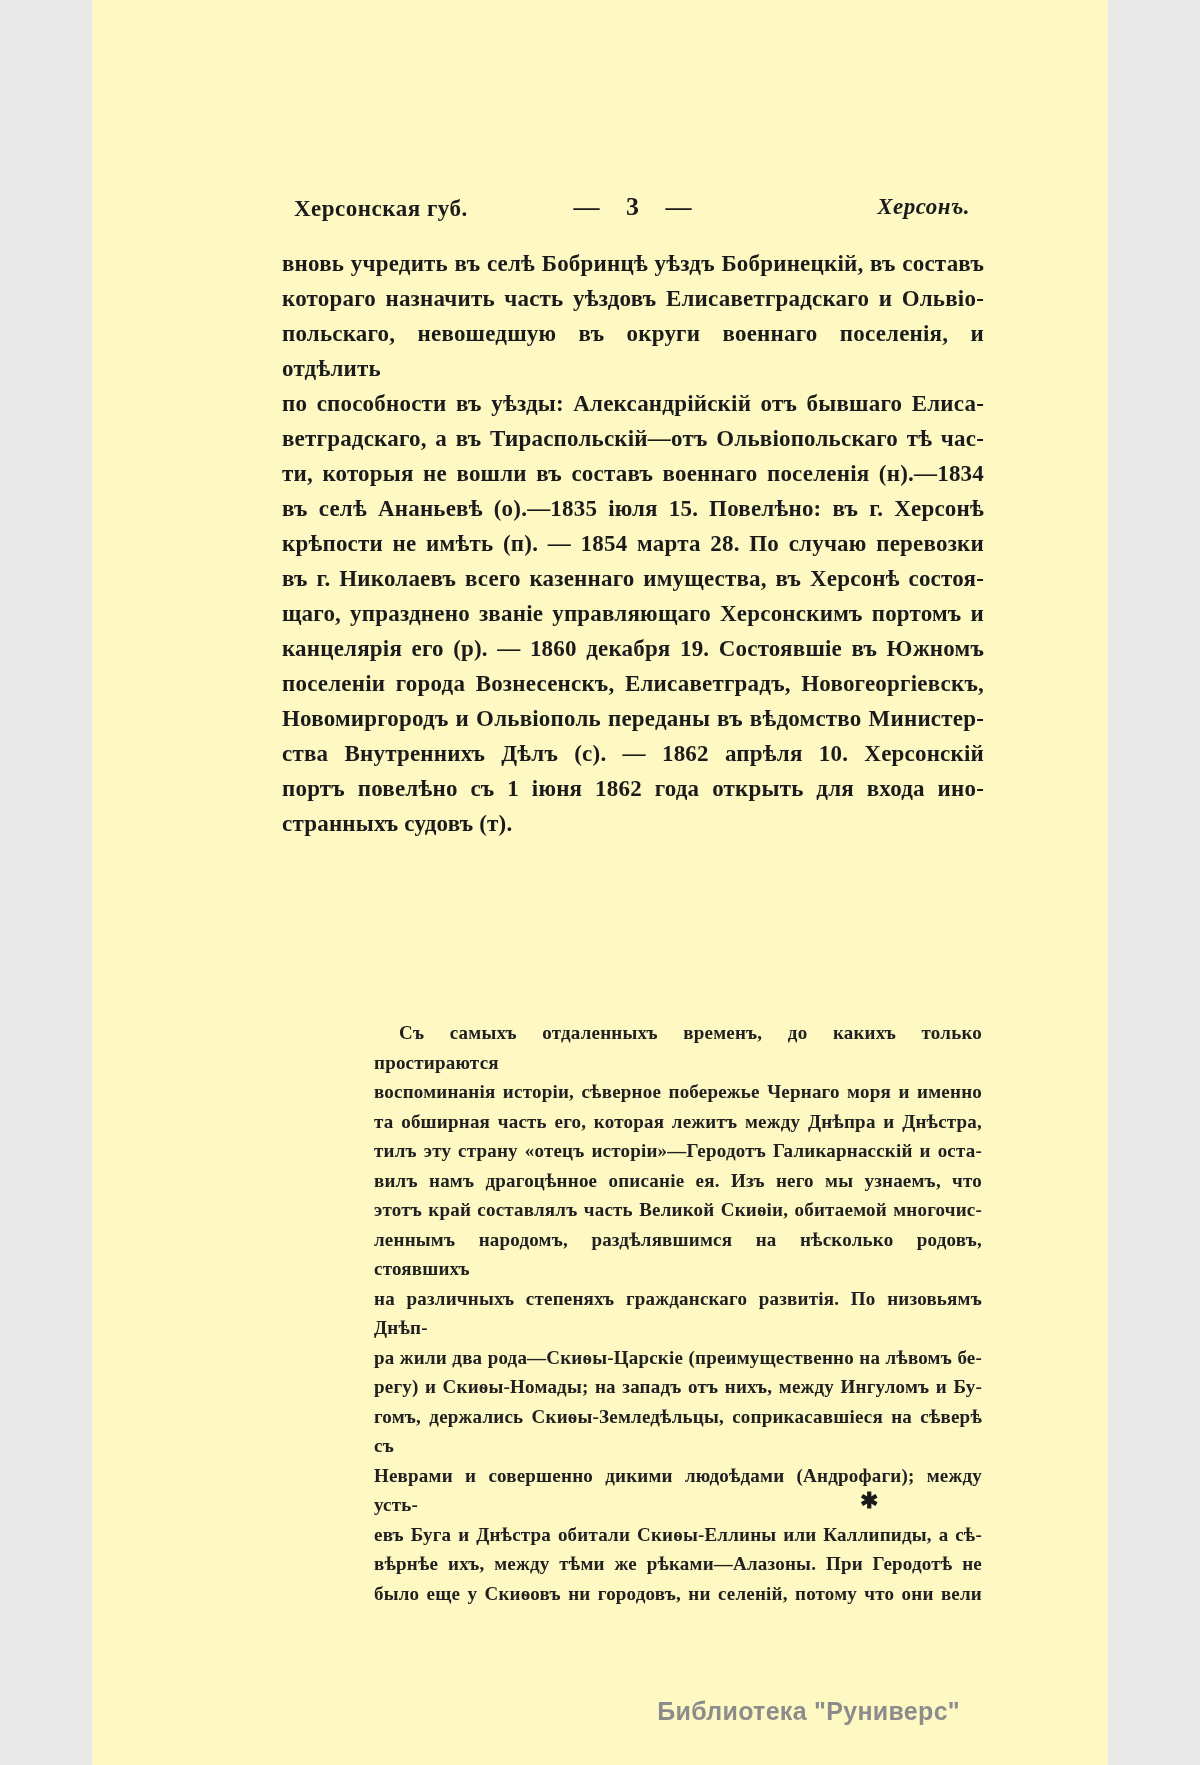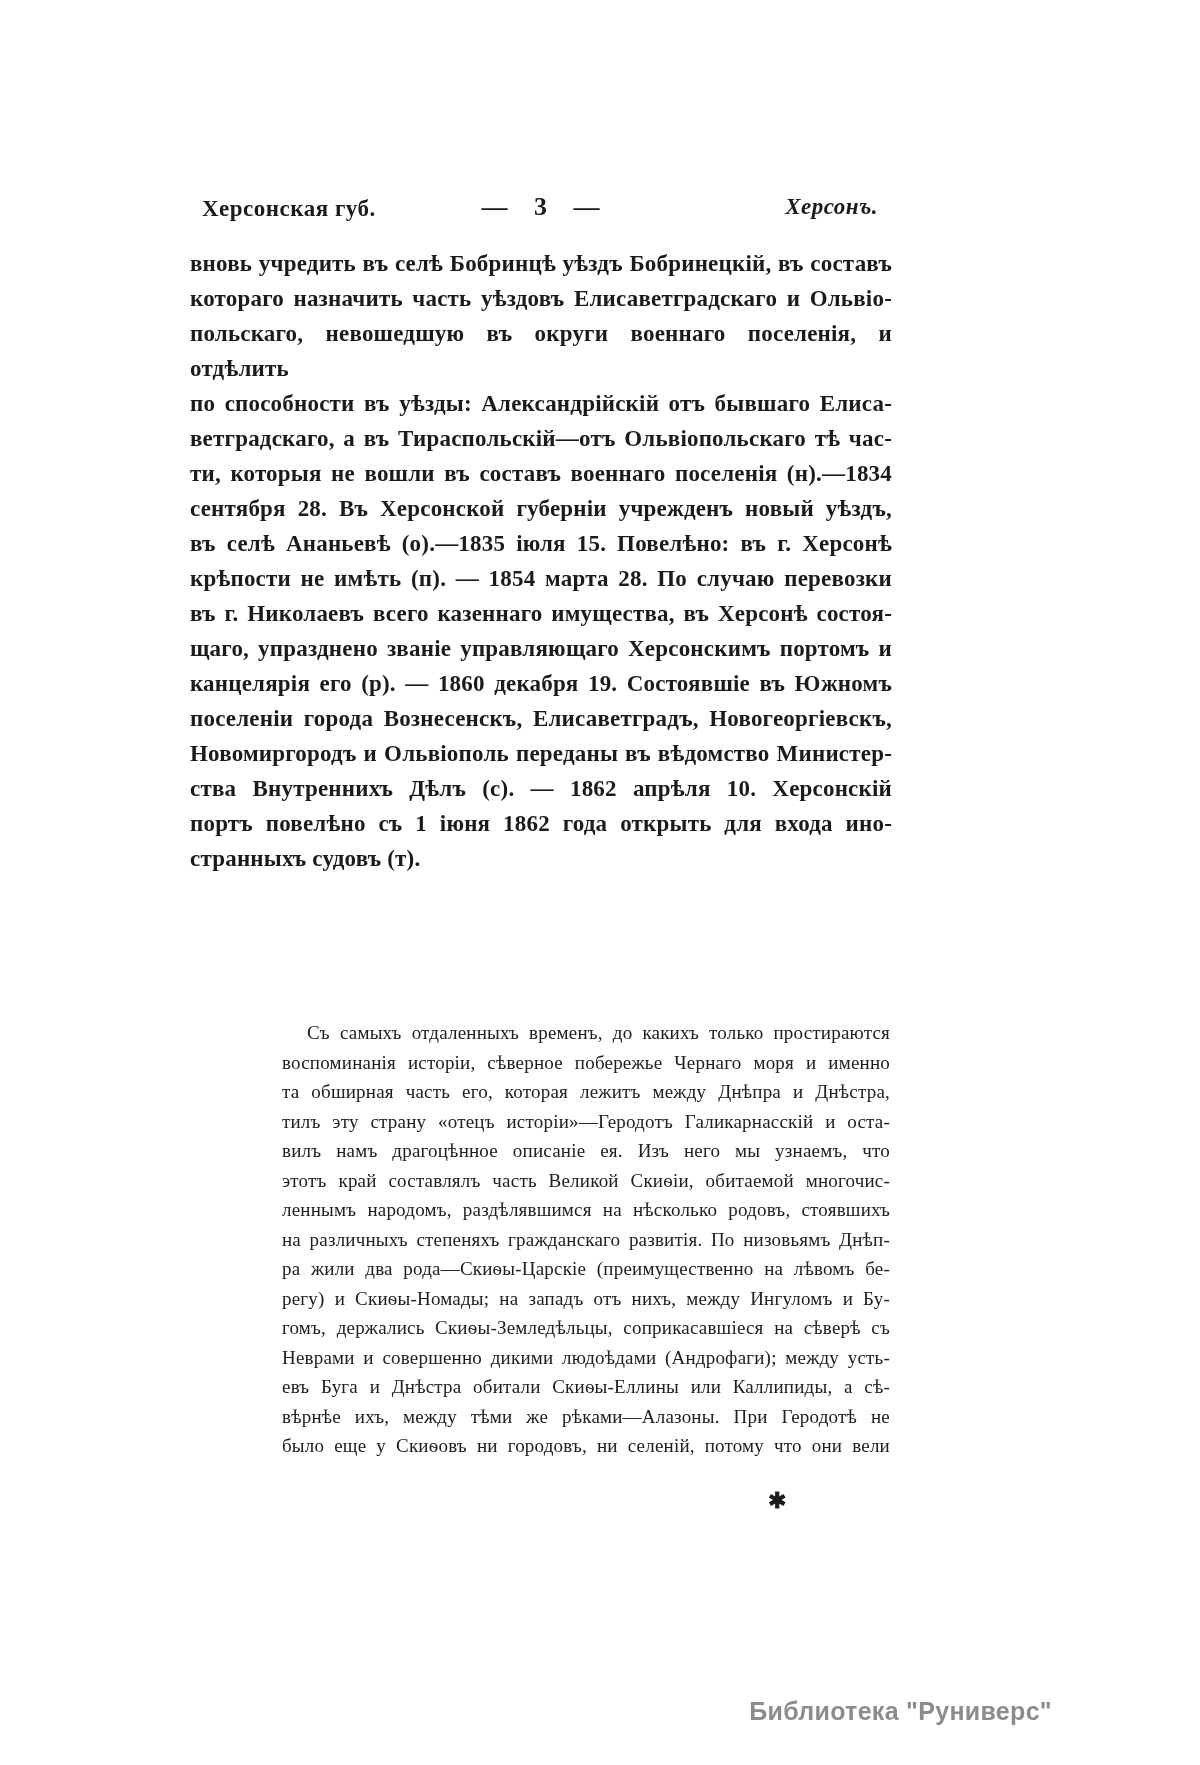--- a/index.html
+++ b/index.html
@@ -1,22 +1,22 @@
 <!DOCTYPE html>
 <html><head>
 <meta charset="utf-8">
 <style>
   * { margin: 0; padding: 0; box-sizing: border-box; }
   html, body { background: #e9e9e9; }
   .page {
     position: relative;
-    width: 1200px;
+    width: 1016px;
     height: 1765px;
     margin: 0 auto;
-    background: #ffffff;
+    background: #fef9c3;
     overflow: hidden;
     font-family: "Liberation Serif", "DejaVu Serif", serif;
     color: #1b1b1b;
   }
   .running-head {
     position: absolute;
     left: 190px;
     top: 192px;
     width: 702px;
     height: 34px;
@@ -48,21 +48,21 @@
   }
   .main-text .line-main:last-child {
     text-align-last: left;
   }
   .annotation-text {
     position: absolute;
     left: 282px;
     top: 1018px;
     width: 608px;
     font-size: 19px;
-    font-weight: 400;
+    font-weight: 700;
     line-height: 29.5px;
     letter-spacing: 0.2px;
     color: #202020;
   }
   .annotation-text .line-small {
     text-align: justify;
     text-align-last: justify;
   }
   .annotation-text .line-small:first-child {
     text-indent: 25px;
@@ -97,21 +97,20 @@
     <span class="right">Херсонъ.</span>
   </div>
 
   <div class="main-text">
       <div class="line-main">вновь учредить въ селѣ Бобринцѣ уѣздъ Бобринецкій, въ составъ</div>
       <div class="line-main">котораго назначить часть уѣздовъ Елисаветградскаго и Ольвіо-</div>
       <div class="line-main">польскаго, невошедшую въ округи военнаго поселенія, и отдѣлить</div>
       <div class="line-main">по способности въ уѣзды: Александрійскій отъ бывшаго Елиса-</div>
       <div class="line-main">ветградскаго, а въ Тираспольскій—отъ Ольвіопольскаго тѣ час-</div>
       <div class="line-main">ти, которыя не вошли въ составъ военнаго поселенія (н).—1834</div>
-      <div class="line-main">сентября 28. Въ Херсонской губерніи учрежденъ новый уѣздъ,</div>
       <div class="line-main">въ селѣ Ананьевѣ (о).—1835 іюля 15. Повелѣно: въ г. Херсонѣ</div>
       <div class="line-main">крѣпости не имѣть (п). — 1854 марта 28. По случаю перевозки</div>
       <div class="line-main">въ г. Николаевъ всего казеннаго имущества, въ Херсонѣ состоя-</div>
       <div class="line-main">щаго, упразднено званіе управляющаго Херсонскимъ портомъ и</div>
       <div class="line-main">канцелярія его (р). — 1860 декабря 19. Состоявшіе въ Южномъ</div>
       <div class="line-main">поселеніи города Вознесенскъ, Елисаветградъ, Новогеоргіевскъ,</div>
       <div class="line-main">Новомиргородъ и Ольвіополь переданы въ вѣдомство Министер-</div>
       <div class="line-main">ства Внутреннихъ Дѣлъ (с). — 1862 апрѣля 10. Херсонскій</div>
       <div class="line-main">портъ повелѣно съ 1 іюня 1862 года открыть для входа ино-</div>
       <div class="line-main">странныхъ судовъ (т).</div>

